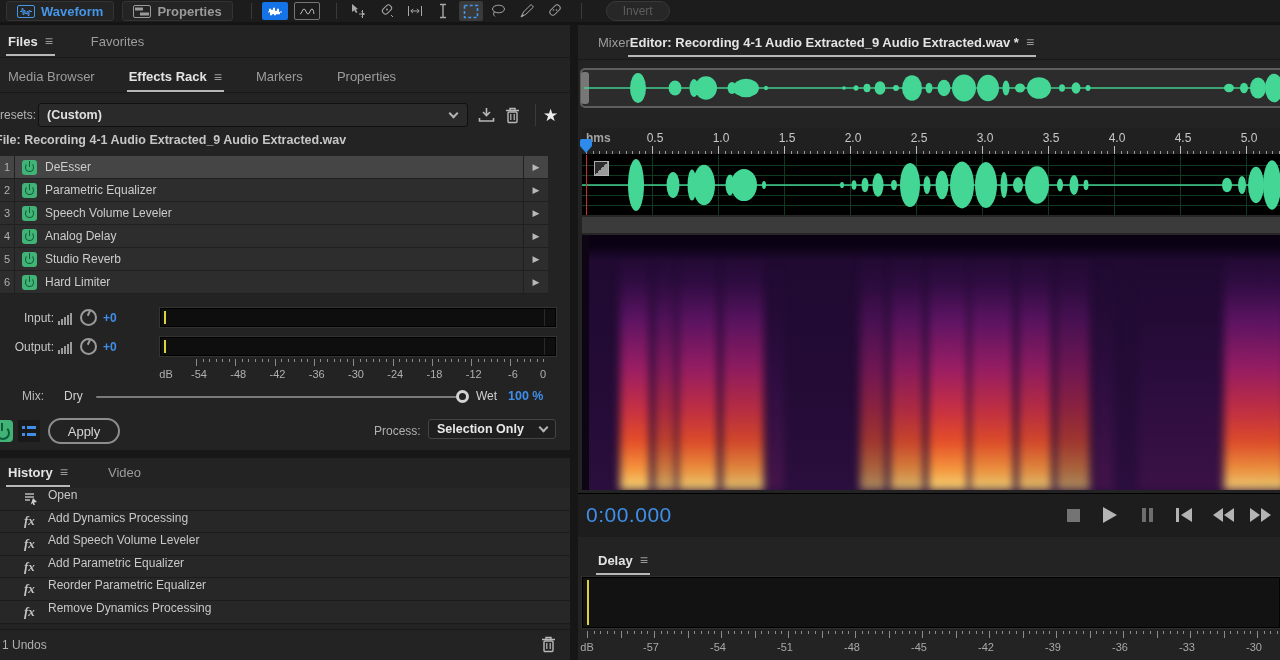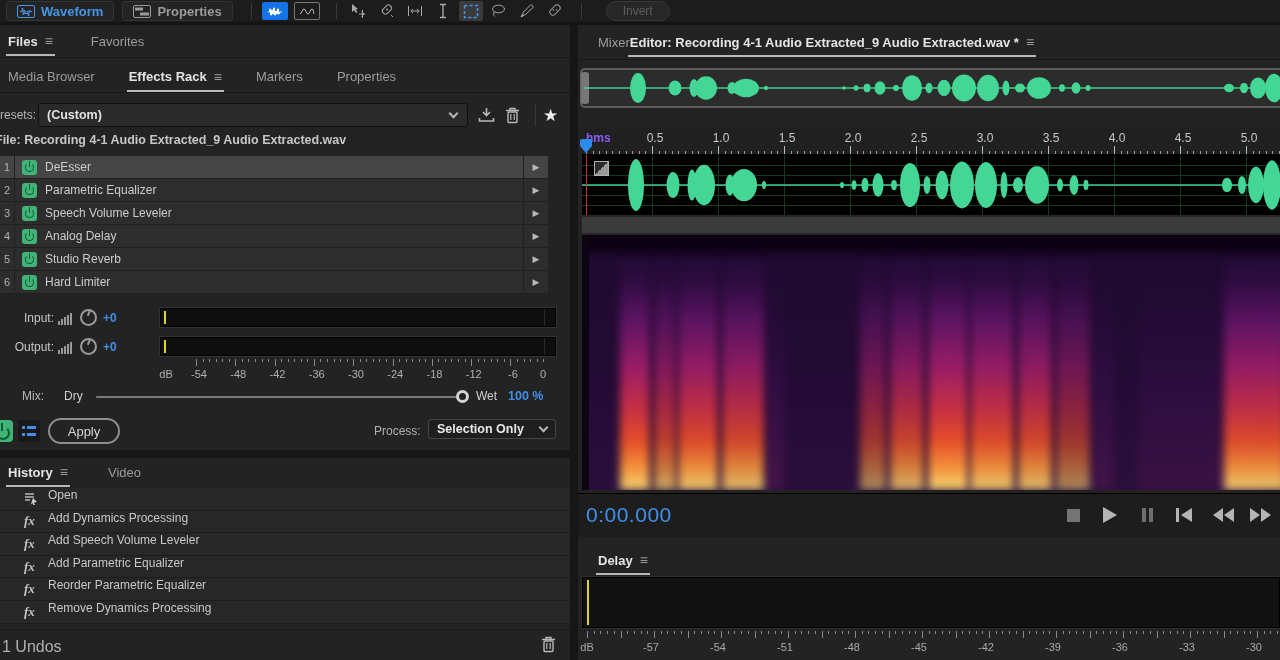--- a/index.html
+++ b/index.html
@@ -90,31 +90,31 @@
 
   #left-gap { position:absolute; left:0; top:425px; width:570px; height:8px; background:#171717; }
 
   #history-header { position:absolute; left:0; top:433px; width:570px; height:28px; display:flex; align-items:center; gap:40px; padding-left:8px; }
   #history-list { position:absolute; left:0; top:463px; width:570px; }
   .hist-row { height:22.6px; display:flex; border-bottom:1px solid #1c1c1c; background:#272727; }
   .hist-icon { width:20px; margin-left:24px; display:flex; align-items:center; }
   .fx-glyph { font-family:"Liberation Serif", serif; font-style:italic; font-weight:bold; font-size:13px; color:#c4c4c4; }
   .hist-label { font-size:12px; color:#c8c8c8; margin-left:4px; }
   #history-footer { position:absolute; left:0; top:604px; width:570px; height:31px; border-top:1px solid #191919; }
-  #undo-count { position:absolute; left:2px; top:8px; font-size:16px; color:#b0b0b0; }
+  #undo-count { position:absolute; left:2px; top:8px; font-size:12px; color:#b0b0b0; }
   #history-trash { position:absolute; right:14px; top:6px; }
 
   
   #editor-tabs { position:absolute; left:0; top:0; width:702px; height:35px; display:flex; align-items:center; padding-left:20px; border-bottom:1px solid #191919; }
   #overview { position:absolute; left:2px; top:43px; width:706px; height:40px; background:#2c2c2c; border:2px solid #5e5e5e; border-radius:5px; }
   #overview-handle { position:absolute; left:-1px; top:2px; width:8px; height:32px; background:#777; border-radius:3px; }
   #overview svg { position:absolute; left:2px; top:1px; }
 
   #ruler { position:absolute; left:4px; top:103px; width:698px; height:27px; background:#202020; border-bottom:1px solid #000; }
-  #ruler-unit { position:absolute; left:4px; top:3px; font-size:12px; font-weight:bold; color:#8b5cf6; }
+  #ruler-unit { position:absolute; left:4px; top:3px; font-size:12px; font-weight:bold; color:#a3a3a3; }
   .ruler-lbl { position:absolute; top:3px; font-size:12px; color:#c8c8c8; transform:translateX(-50%); }
   .ruler-tick { position:absolute; bottom:0; width:1px; background:#9a9a9a; }
   #playhead-pin { position:absolute; left:2px; top:114px; width:12px; }
   #playhead-pin .cap { width:12px; height:7px; background:#2d8ceb; border-radius:2px 2px 0 0; }
   #playhead-pin .tip { width:0; height:0; border-left:6px solid transparent; border-right:6px solid transparent; border-top:7px solid #2d8ceb; }
 
   #waveform-main { position:absolute; left:4px; top:130px; width:698px; height:60px; background:#000; overflow:hidden; }
   #wave-handle-icon { position:absolute; left:12px; top:6px; width:15px; height:15px; border:1px solid #b0b0b0; background:linear-gradient(135deg,#2b2b2b 50%,#9a9a9a 50%); }
   #playhead-line { position:absolute; left:4px; top:0; width:1px; height:60px; background:#cf2b2b; }
 

